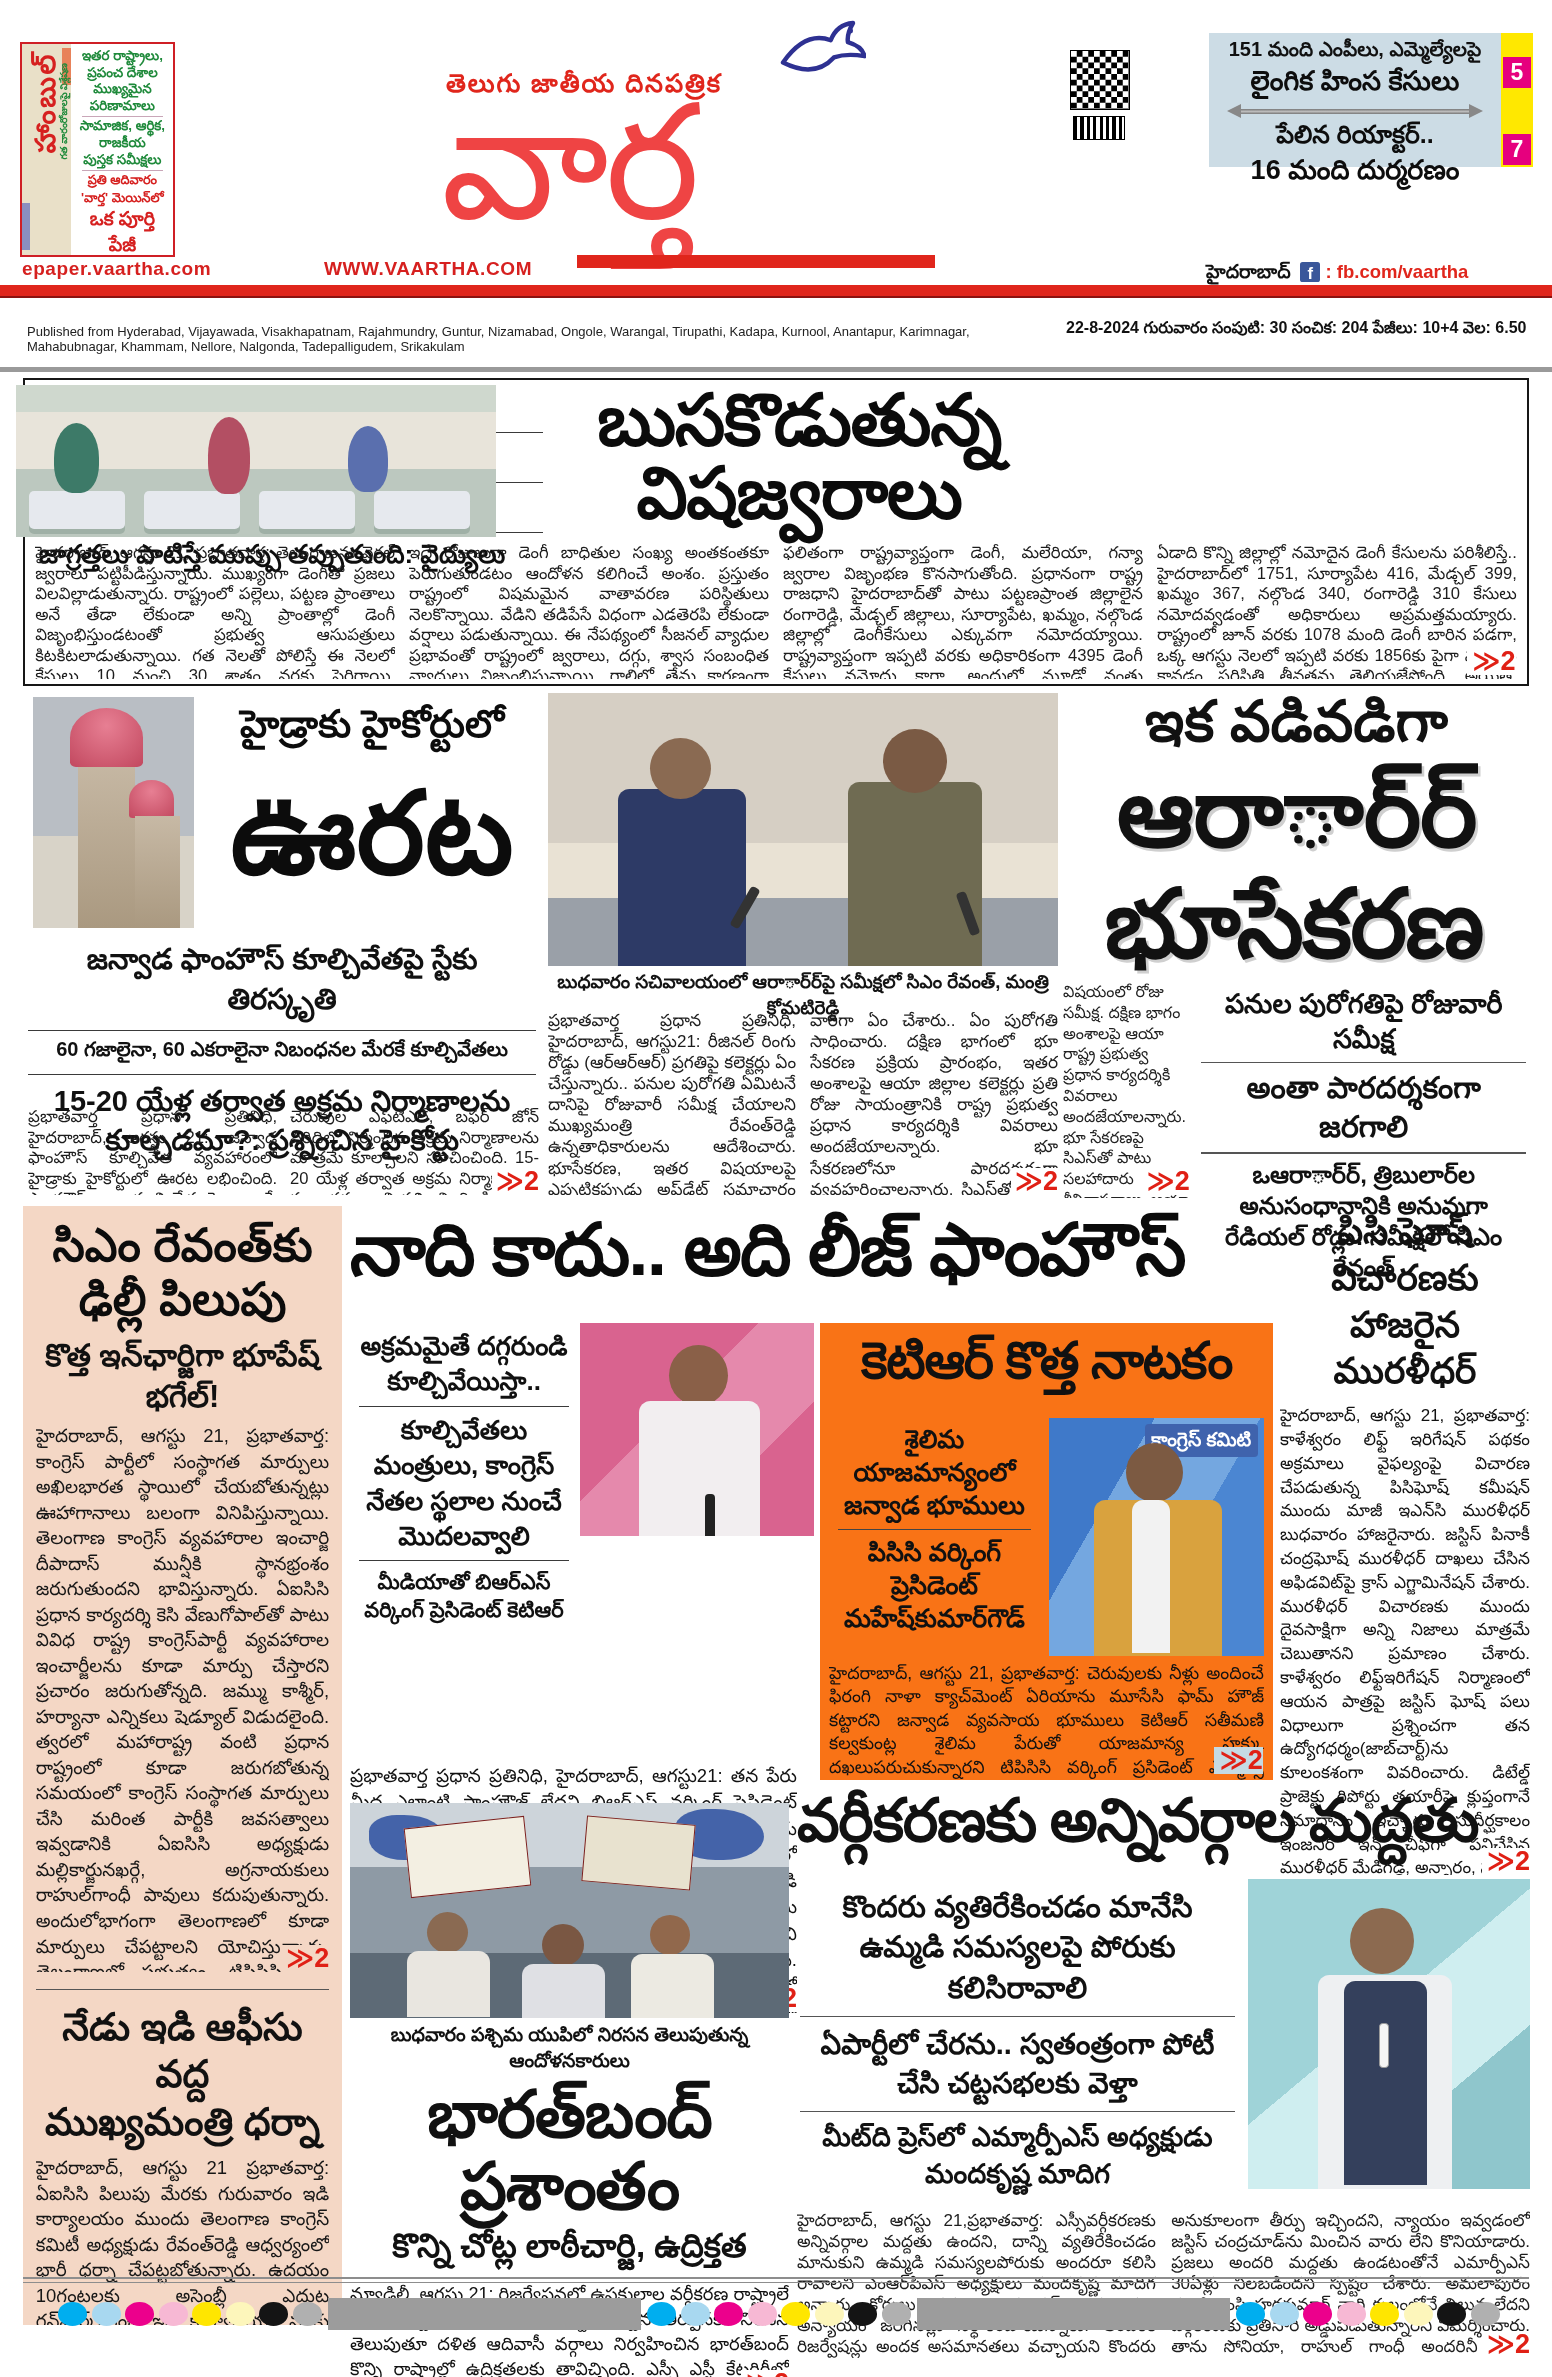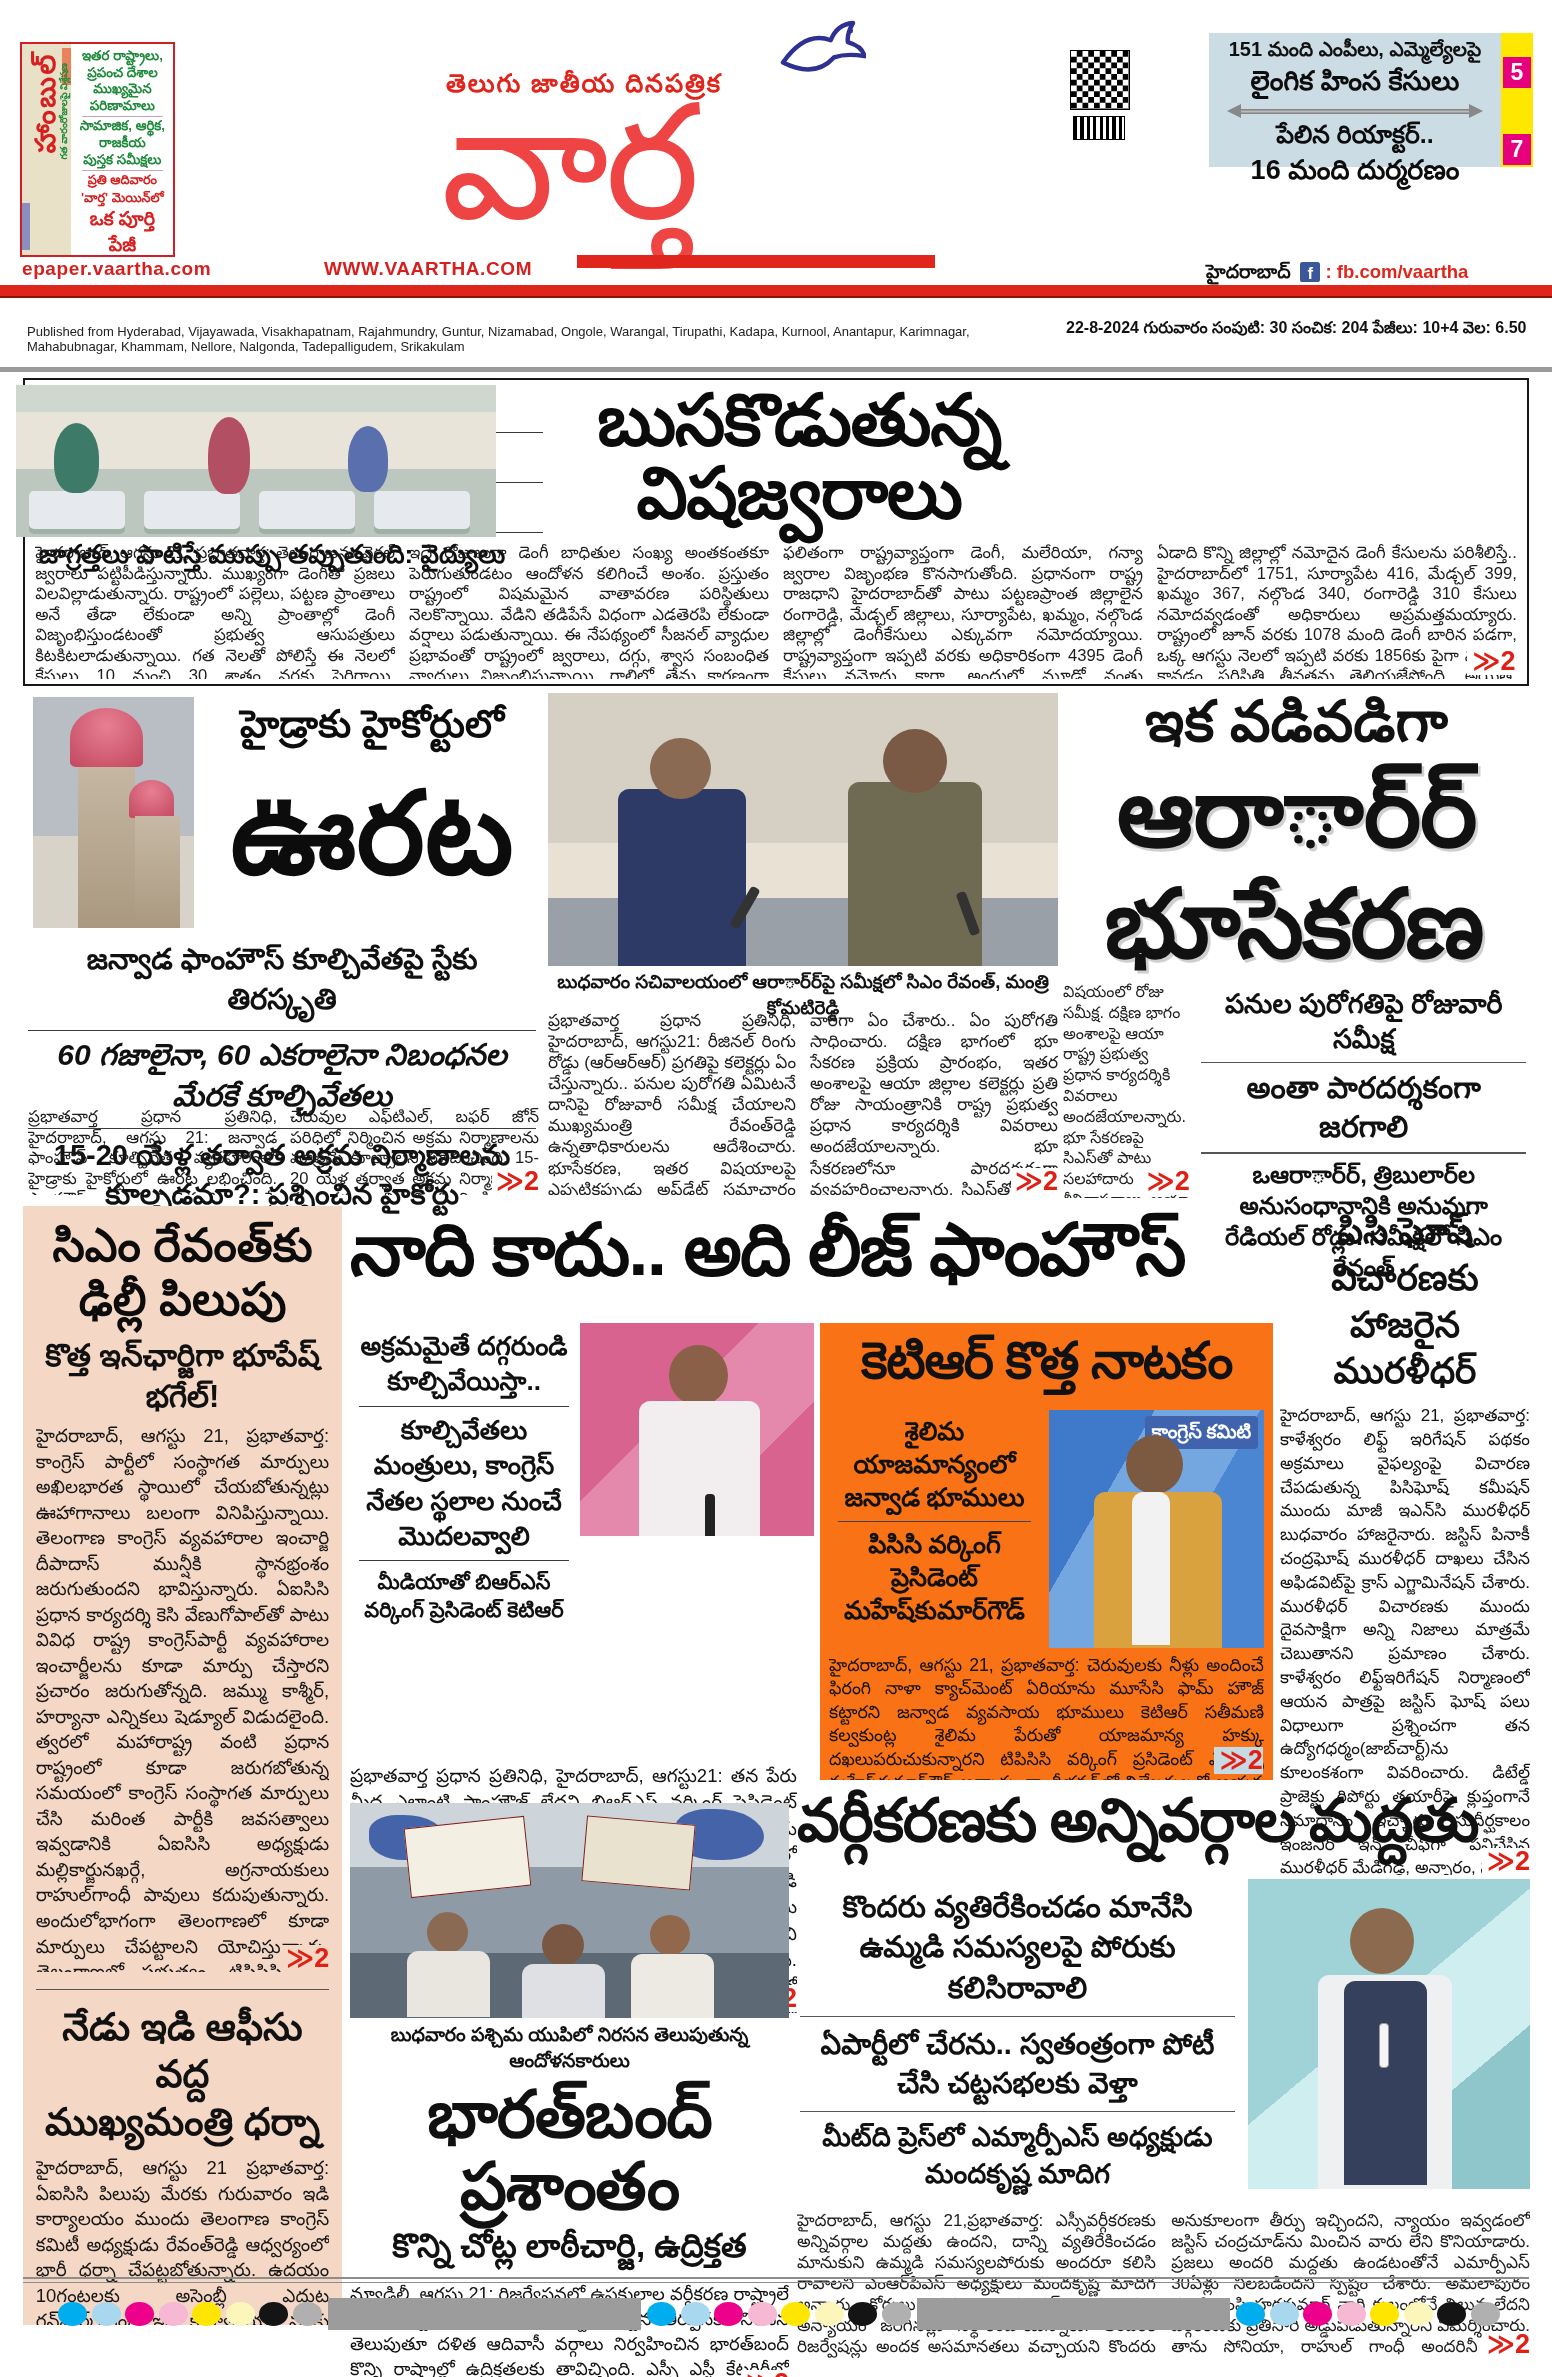--- a/index.html
+++ b/index.html
@@ -59,21 +59,21 @@
   .lead-body { position:absolute; left:10.2px; right:10.2px; top:163px; bottom:5.1px; display:flex; gap:14px; }
   .lead-col { flex:1; }
   .photo { overflow:hidden; position:relative; }
   
   .hydra { left:23px; top:693px; width:519px; height:504px; }
   .hydra-photo { position:absolute; left:10.2px; top:3.8px; width:161px; height:231px; }
   .hydra-k { position:absolute; left:183px; top:10.2px; width:332px; font-size:38px; font-weight:900; text-align:center; color:#0c0c0c; }
   .hydra-b { position:absolute; left:183px; top:66px; width:332px; font-size:115px; font-weight:900; text-align:center; color:#0c0c0c; line-height:1.3; }
   .hydra-subs { position:absolute; left:5.1px; top:246px; width:508px; text-align:center; }
   .hy-s1 { font-size:29px; font-weight:900; padding:3.8px 0 7.7px; }
-  .hy-s2 { font-size:30px; font-weight:bold; padding:6.4px 0 7.7px;font-style:italic; }
+  .hy-s2 { font-size:20px; font-weight:bold; padding:6.4px 0 7.7px; }
   .hy-s3 { font-size:29px; font-weight:600; padding:7.7px 0 3.8px; line-height:1.35; }
   .hydra-body { position:absolute; left:5.1px; top:414px; width:511px; height:88px; display:flex; gap:12.8px; }
   .meeting { left:548px; top:693px; width:510px; height:504px; }
   .meet-photo { position:absolute; left:0; top:0; width:510px; height:273px; }
   .meet-cap { position:absolute; left:0; top:278px; width:510px; text-align:center; font-size:18.5px; font-weight:bold; color:#141414; }
   .meet-body { position:absolute; left:0; top:317px; width:510px; height:185px; display:flex; gap:14px; }
   .rrr { left:1063px; top:693px; width:467px; height:504px; }
   .rrr-k { position:absolute; left:0; top:0; width:467px; text-align:center; font-size:57px; font-weight:900; line-height:1.0; }
   .rrr-h1 { position:absolute; left:0; top:59px; width:467px; text-align:center; font-size:97px; font-weight:900; line-height:1.25; letter-spacing:-1.3px; text-shadow:2.6px 2.6px 0 #cfcfcf; }
   .rrr-h2 { position:absolute; left:-6.4px; top:171px; width:474px; text-align:center; font-size:96px; font-weight:900; line-height:1.25; letter-spacing:-1.9px; text-shadow:2.6px 2.6px 0 #cfcfcf; }
@@ -98,21 +98,21 @@
   .farm-h { left:350px; top:1208px; width:925px; font-size:73px; font-weight:900; white-space:nowrap; letter-spacing:-1.9px; color:#0b0b0b; }
   .farm-subcol { left:353px; top:1323px; width:222px; text-align:center; }
   .fs { padding:6.4px 1.3px; line-height:1.35; }
   .fs1 { font-size:26px; font-weight:900; }
   .fs2 { font-size:26px; font-weight:600; }
   .fs3 { font-size:21px; font-weight:900; }
   .farm-subcol .rule { margin:0 6.4px; }
   .ktr-photo { left:580px; top:1323px; width:234px; height:213px; }
   .bluebox { left:820px; top:1323px; width:453px; height:457px; background:#f97316; padding:7.7px 9px; overflow:hidden; }
   .bb-h { font-size:51px; font-weight:900; text-align:center; letter-spacing:-1.3px; }
-  .bb-row { display:flex; gap:9px; margin-top:7px;font-family:Liberation Serif, serif; }
+  .bb-row { display:flex; gap:9px; margin-top:15px; }
   .bb-left { width:211px; text-align:center; }
   .bb-s { font-size:25.5px; font-weight:900; line-height:1.3; padding:5.1px 0; }
   .bb-left .rule { border-top:1.9px solid #444; margin:1.3px 9px; }
   .bb-photo { flex:1; height:238px; }
   .bb-body { font-size:17.6px; line-height:1.33; text-align:justify; margin-top:6.4px; overflow:hidden; height:160px; }
   .ktr-body { left:350px; top:1550px; width:447px; height:250px; font-size:18.5px; line-height:1.42; overflow:hidden; text-align:justify; position:relative; }
   .ktr-body .more { position:absolute; right:0; bottom:1.3px; background:#fff; padding-left:5.1px; }
   .ghosh { left:1280px; top:1208px; width:250px; height:575px; }
   .gh-h { font-size:36px; font-weight:900; text-align:center; line-height:1.3; }
   .gh-body { font-size:17px; line-height:1.4; text-align:justify; overflow:hidden; height:471px; margin-top:9px; position:relative; }

